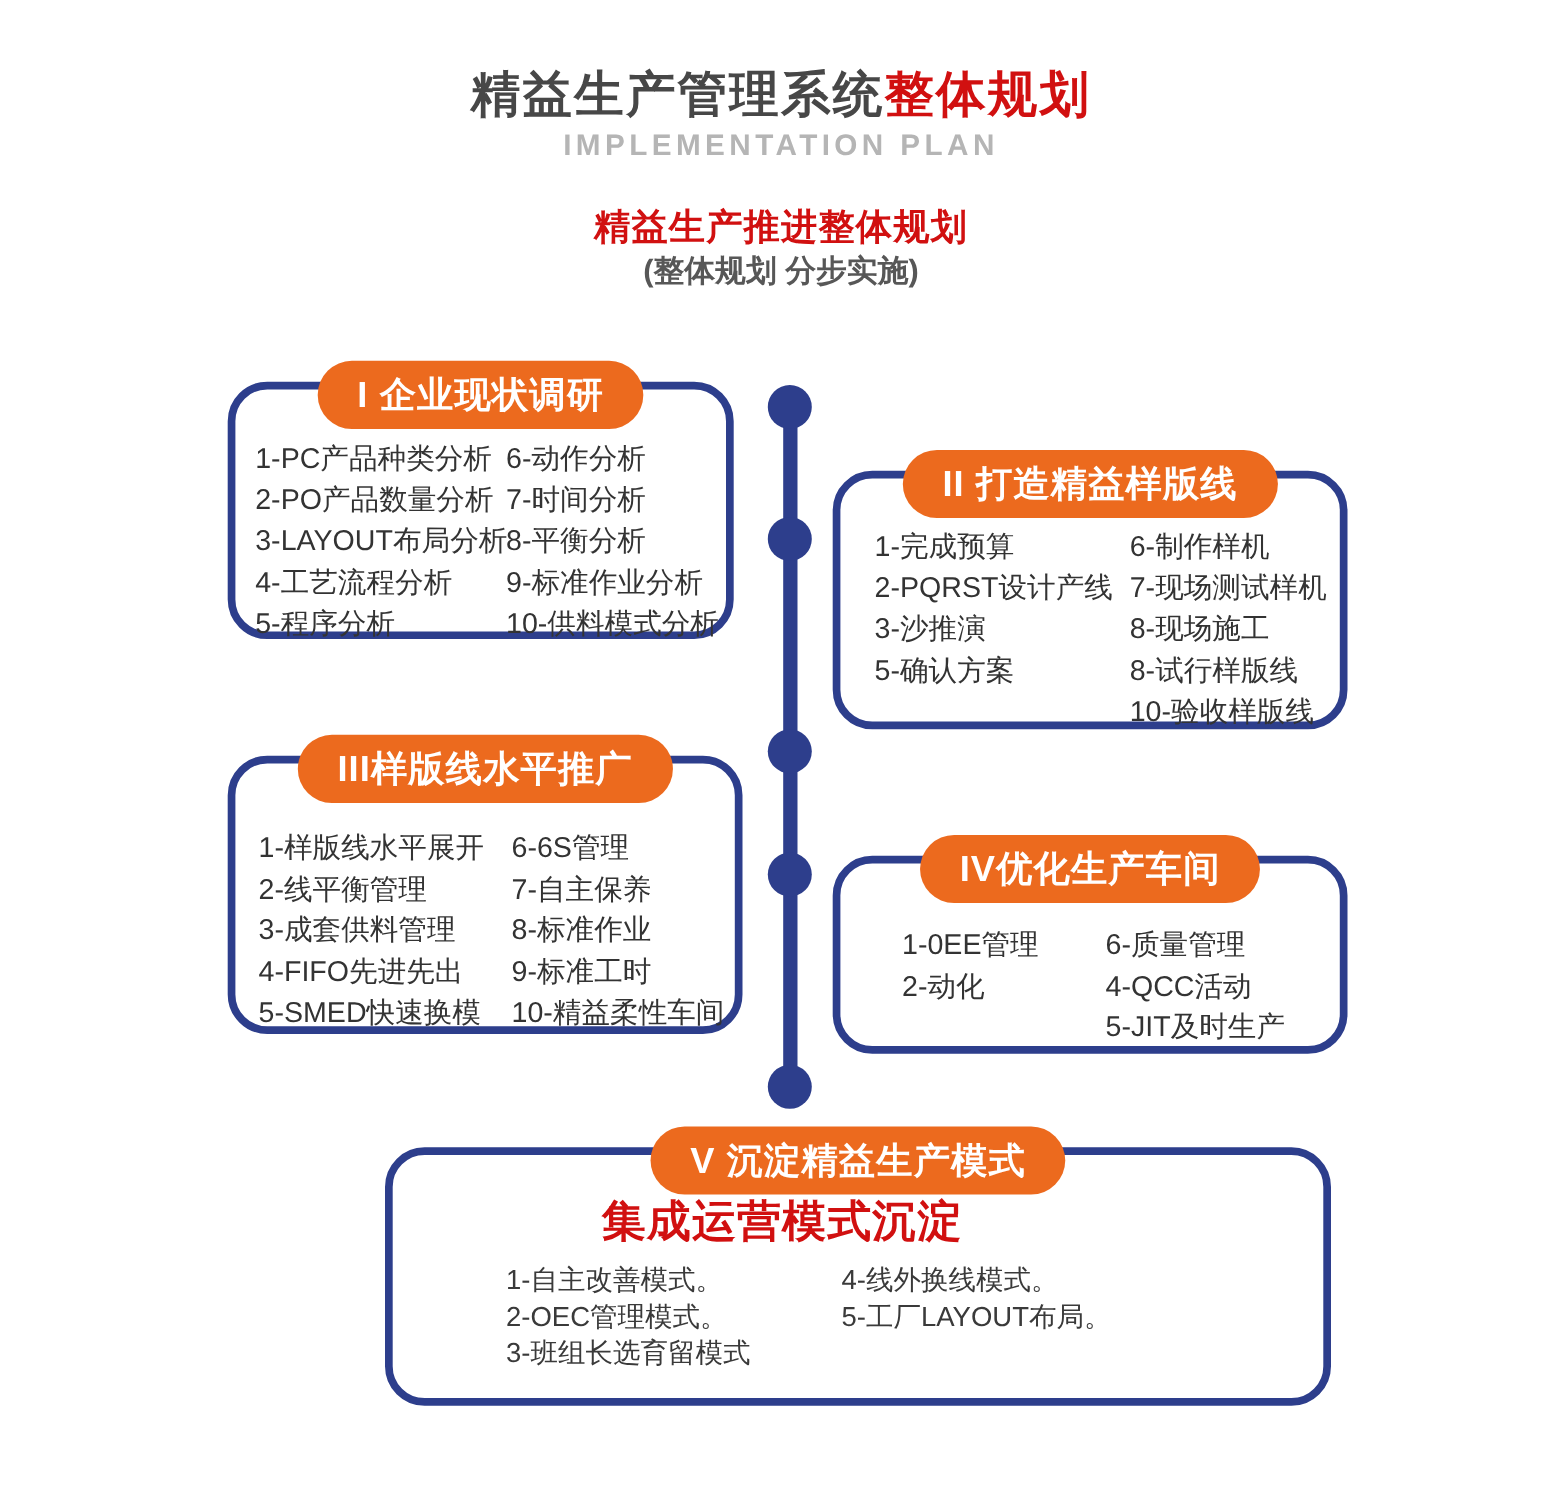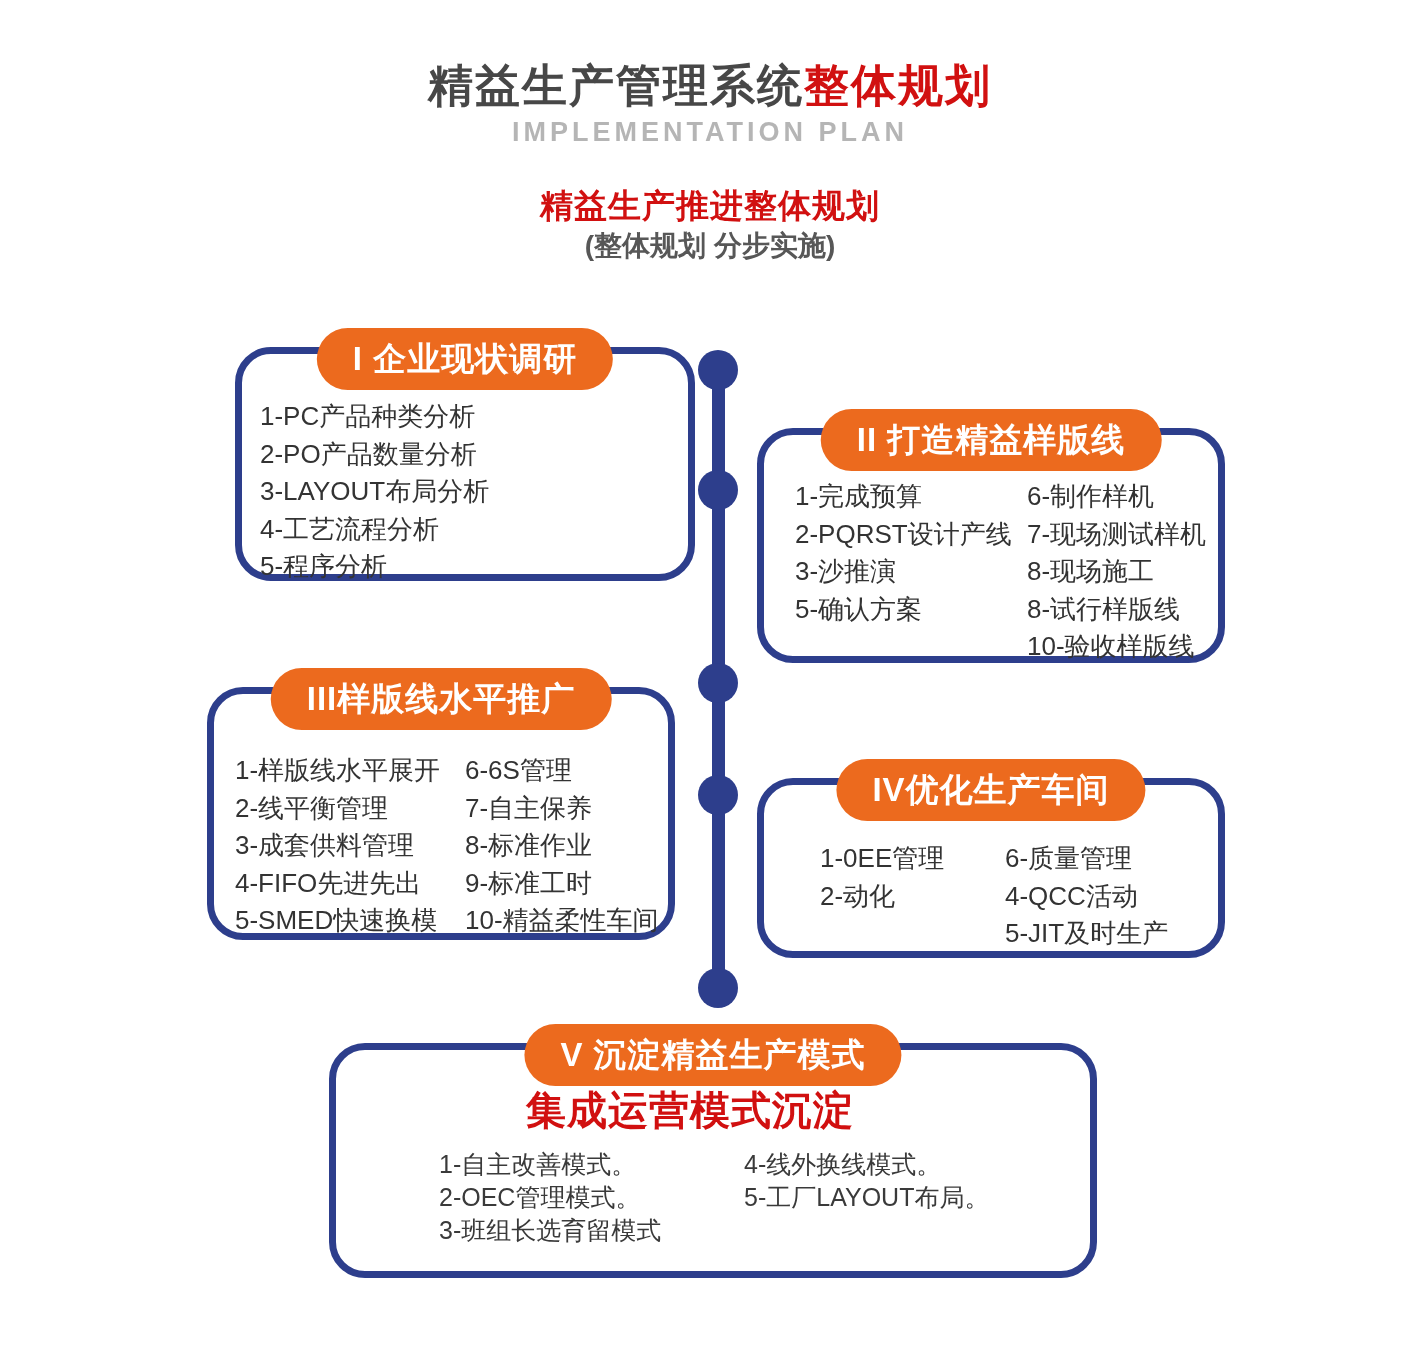--- a/index.html
+++ b/index.html
@@ -16,25 +16,25 @@
   .sec-title{position:absolute;top:184px;left:0;width:100%;text-align:center;
     font-size:33px;font-weight:700;color:#D11010;letter-spacing:1px;}
   .sec-note{position:absolute;top:227px;left:0;width:100%;text-align:center;
     font-size:28px;font-weight:700;color:#575757;}
   
   .tl-line{position:absolute;left:712px;top:370px;width:13px;height:618px;background:#2D3E8C;}
   .tl-dot{position:absolute;left:698px;width:40px;height:40px;border-radius:50%;background:#2D3E8C;}
   .dot1{top:350px}.dot2{top:470px}.dot3{top:663px}.dot4{top:775px}.dot5{top:968px}
   
   .stage{position:absolute;background:#ffffff;border:7px solid #2D3E8C;border-radius:36px;box-sizing:border-box;}
-  .stage1{left:207px;top:347px;width:460px;height:234px;margin-left:28px;}
+  .stage1{left:207px;top:347px;width:460px;height:234px;}
   .stage2{left:757px;top:428px;width:468px;height:235px;}
   .stage3{left:207px;top:687px;width:468px;height:253px;padding-left:27px;}
   .stage4{left:757px;top:778px;width:468px;height:180px;}
-  .stage5{left:329px;top:1043px;width:768px;height:235px;}
+  .stage5{left:350px;top:1043px;width:860px;height:235px;}
   .badge{position:absolute;top:-26px;left:50%;transform:translateX(-50%);
     height:62px;line-height:62px;padding:0 36px;border-radius:31px;background:#EC6A1E;
     color:#ffffff;font-size:33px;font-weight:700;white-space:nowrap;letter-spacing:1px;}
   .col{position:absolute;list-style:none;margin:0;padding:0;
     font-size:26px;font-weight:500;color:#333333;}
   .col li{line-height:37.5px;white-space:nowrap;}
   .s1-c1{left:18px;top:44px}.s1-c2{left:246px;top:44px}
   .s2-c1{left:31px;top:43px}.s2-c2{left:263px;top:43px}
   .s3-c1{left:21px;top:58px}.s3-c2{left:251px;top:58px}
   .s4-c1{left:56px;top:55px}.s4-c2{left:241px;top:55px}
@@ -62,20 +62,27 @@
   <div class="tl-dot dot5"></div>
 
   <div class="stage stage1">
     <div class="badge">I 企业现状调研</div>
     <ul class="col s1-c1">
       <li>1-PC产品种类分析</li>
       <li>2-PO产品数量分析</li>
       <li>3-LAYOUT布局分析</li>
       <li>4-工艺流程分析</li>
       <li>5-程序分析</li>
+    </ul>
+    <ul class="col s1-c2">
+      <li>6-动作分析</li>
+      <li>7-时间分析</li>
+      <li>8-平衡分析</li>
+      <li>9-标准作业分析</li>
+      <li>10-供料模式分析</li>
     </ul>
   </div>
 
   <div class="stage stage2">
     <div class="badge">II 打造精益样版线</div>
     <ul class="col s2-c1">
       <li>1-完成预算</li>
       <li>2-PQRST设计产线</li>
       <li>3-沙推演</li>
       <li>5-确认方案</li>

